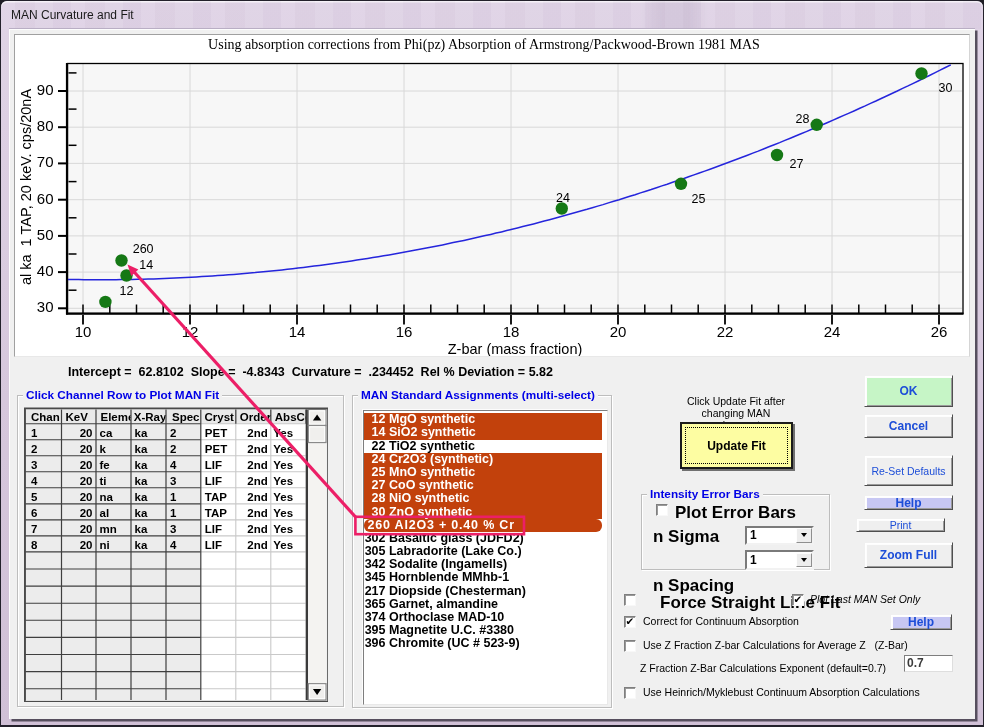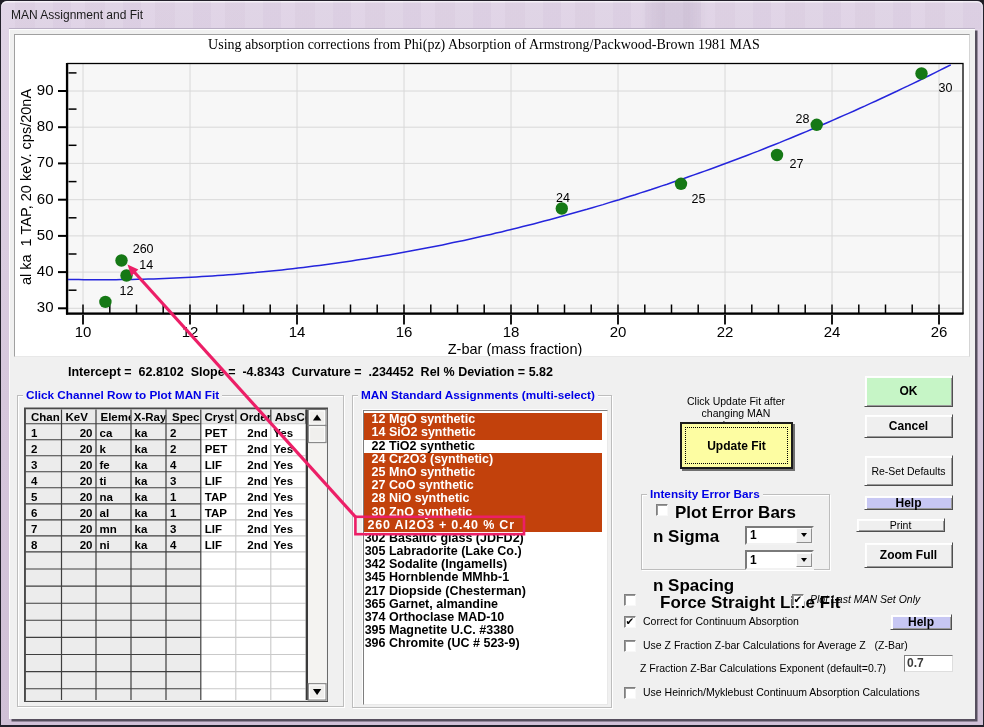--- a/index.html
+++ b/index.html
@@ -20,42 +20,42 @@
 #stats { position:absolute; left:68px; top:364.5px; font-size:12.5px; font-weight:bold; color:#000; white-space:pre; }
 
 .groupframe { position:absolute; border:1px solid #bdbdbd; box-shadow:inset 1px 1px 0 #fff, 1px 1px 0 #fff; }
 .grouplabel { position:absolute; font-size:11.75px; font-weight:bold; color:#0000e6; background:#f0f0f0; padding:0 3px; white-space:pre; }
 
 #listbox { position:absolute; left:363px; top:410px; width:244.5px; height:295px; background:#fff;
   border:1.5px solid #7e7e7e; border-bottom-color:#e9e9e9; border-right-color:#e9e9e9; box-shadow: -1px -1px 0 #fdfdfd;}
 .li { position:relative; width:calc(100% - 4.8px); height:13.2px; font-size:12.5px; font-weight:bold; color:#000; white-space:pre; line-height:13.4px; }
 .li.sel { background:#c2410c; color:#fff; }
 .li .num { display:inline-block; width:21.5px; text-align:right; }
-.li.wide { letter-spacing:0.8px; }
+.li.wide { letter-spacing:0.8px;border-radius:6px; }
 
 .btn { position:absolute; background:#efefef; border:1px solid;
   border-color:#f0f0f0 #4f4f4f #4f4f4f #f0f0f0;
   box-shadow: inset 1px 1px 0 #ffffff, inset 2px 2px 0 #fdfdfd, inset -1px -1px 0 #9b9b9b;
-  display:flex; align-items:center; justify-content:center; font-size:10.5px; color:#000000; white-space:nowrap; }
+  display:flex; align-items:center; justify-content:center; font-size:10.5px; color:#1d4ed8; white-space:nowrap; }
 .btn.bold { font-weight:bold; font-size:12px; }
 
 .cb { position:absolute; width:12px; height:12px; background:#fff; border:1px solid;
   border-color:#7f7f7f #f8f8f8 #f8f8f8 #7f7f7f;
   box-shadow: inset 1px 1px 0 rgba(70,70,70,0.55); }
 .lbl { position:absolute; font-size:10.5px; color:#000; white-space:pre; }
 .lbl.b { font-weight:bold; font-size:17px; }
 .cb.chk::after { content:"\2714"; position:absolute; left:0.5px; top:-2px; font-size:10.5px; color:#000; }
 </style>
 </head>
 <body>
 <div id="frame"></div>
 <div id="lav">
     <div id="lavtex"></div>
   </div>
-<div id="title">MAN Assignment and Fit</div>
+<div id="title">MAN Curvature and Fit</div>
 <div id="client"></div>
 <div id="chartpanel"></div>
 <svg id="chartsvg" class="abs" style="left:15px; top:35px;" width="954" height="321" viewBox="15 35 954 321" xmlns="http://www.w3.org/2000/svg">
 <rect x="68" y="64" width="894" height="249" fill="#f7f7f7"></rect>
 <line x1="83.0" y1="64" x2="83.0" y2="313" stroke="#d8d8d8" stroke-width="1"></line>
 <line x1="190.0" y1="64" x2="190.0" y2="313" stroke="#d8d8d8" stroke-width="1"></line>
 <line x1="297.0" y1="64" x2="297.0" y2="313" stroke="#d8d8d8" stroke-width="1"></line>
 <line x1="404.0" y1="64" x2="404.0" y2="313" stroke="#d8d8d8" stroke-width="1"></line>
 <line x1="511.0" y1="64" x2="511.0" y2="313" stroke="#d8d8d8" stroke-width="1"></line>
 <line x1="618.0" y1="64" x2="618.0" y2="313" stroke="#d8d8d8" stroke-width="1"></line>

